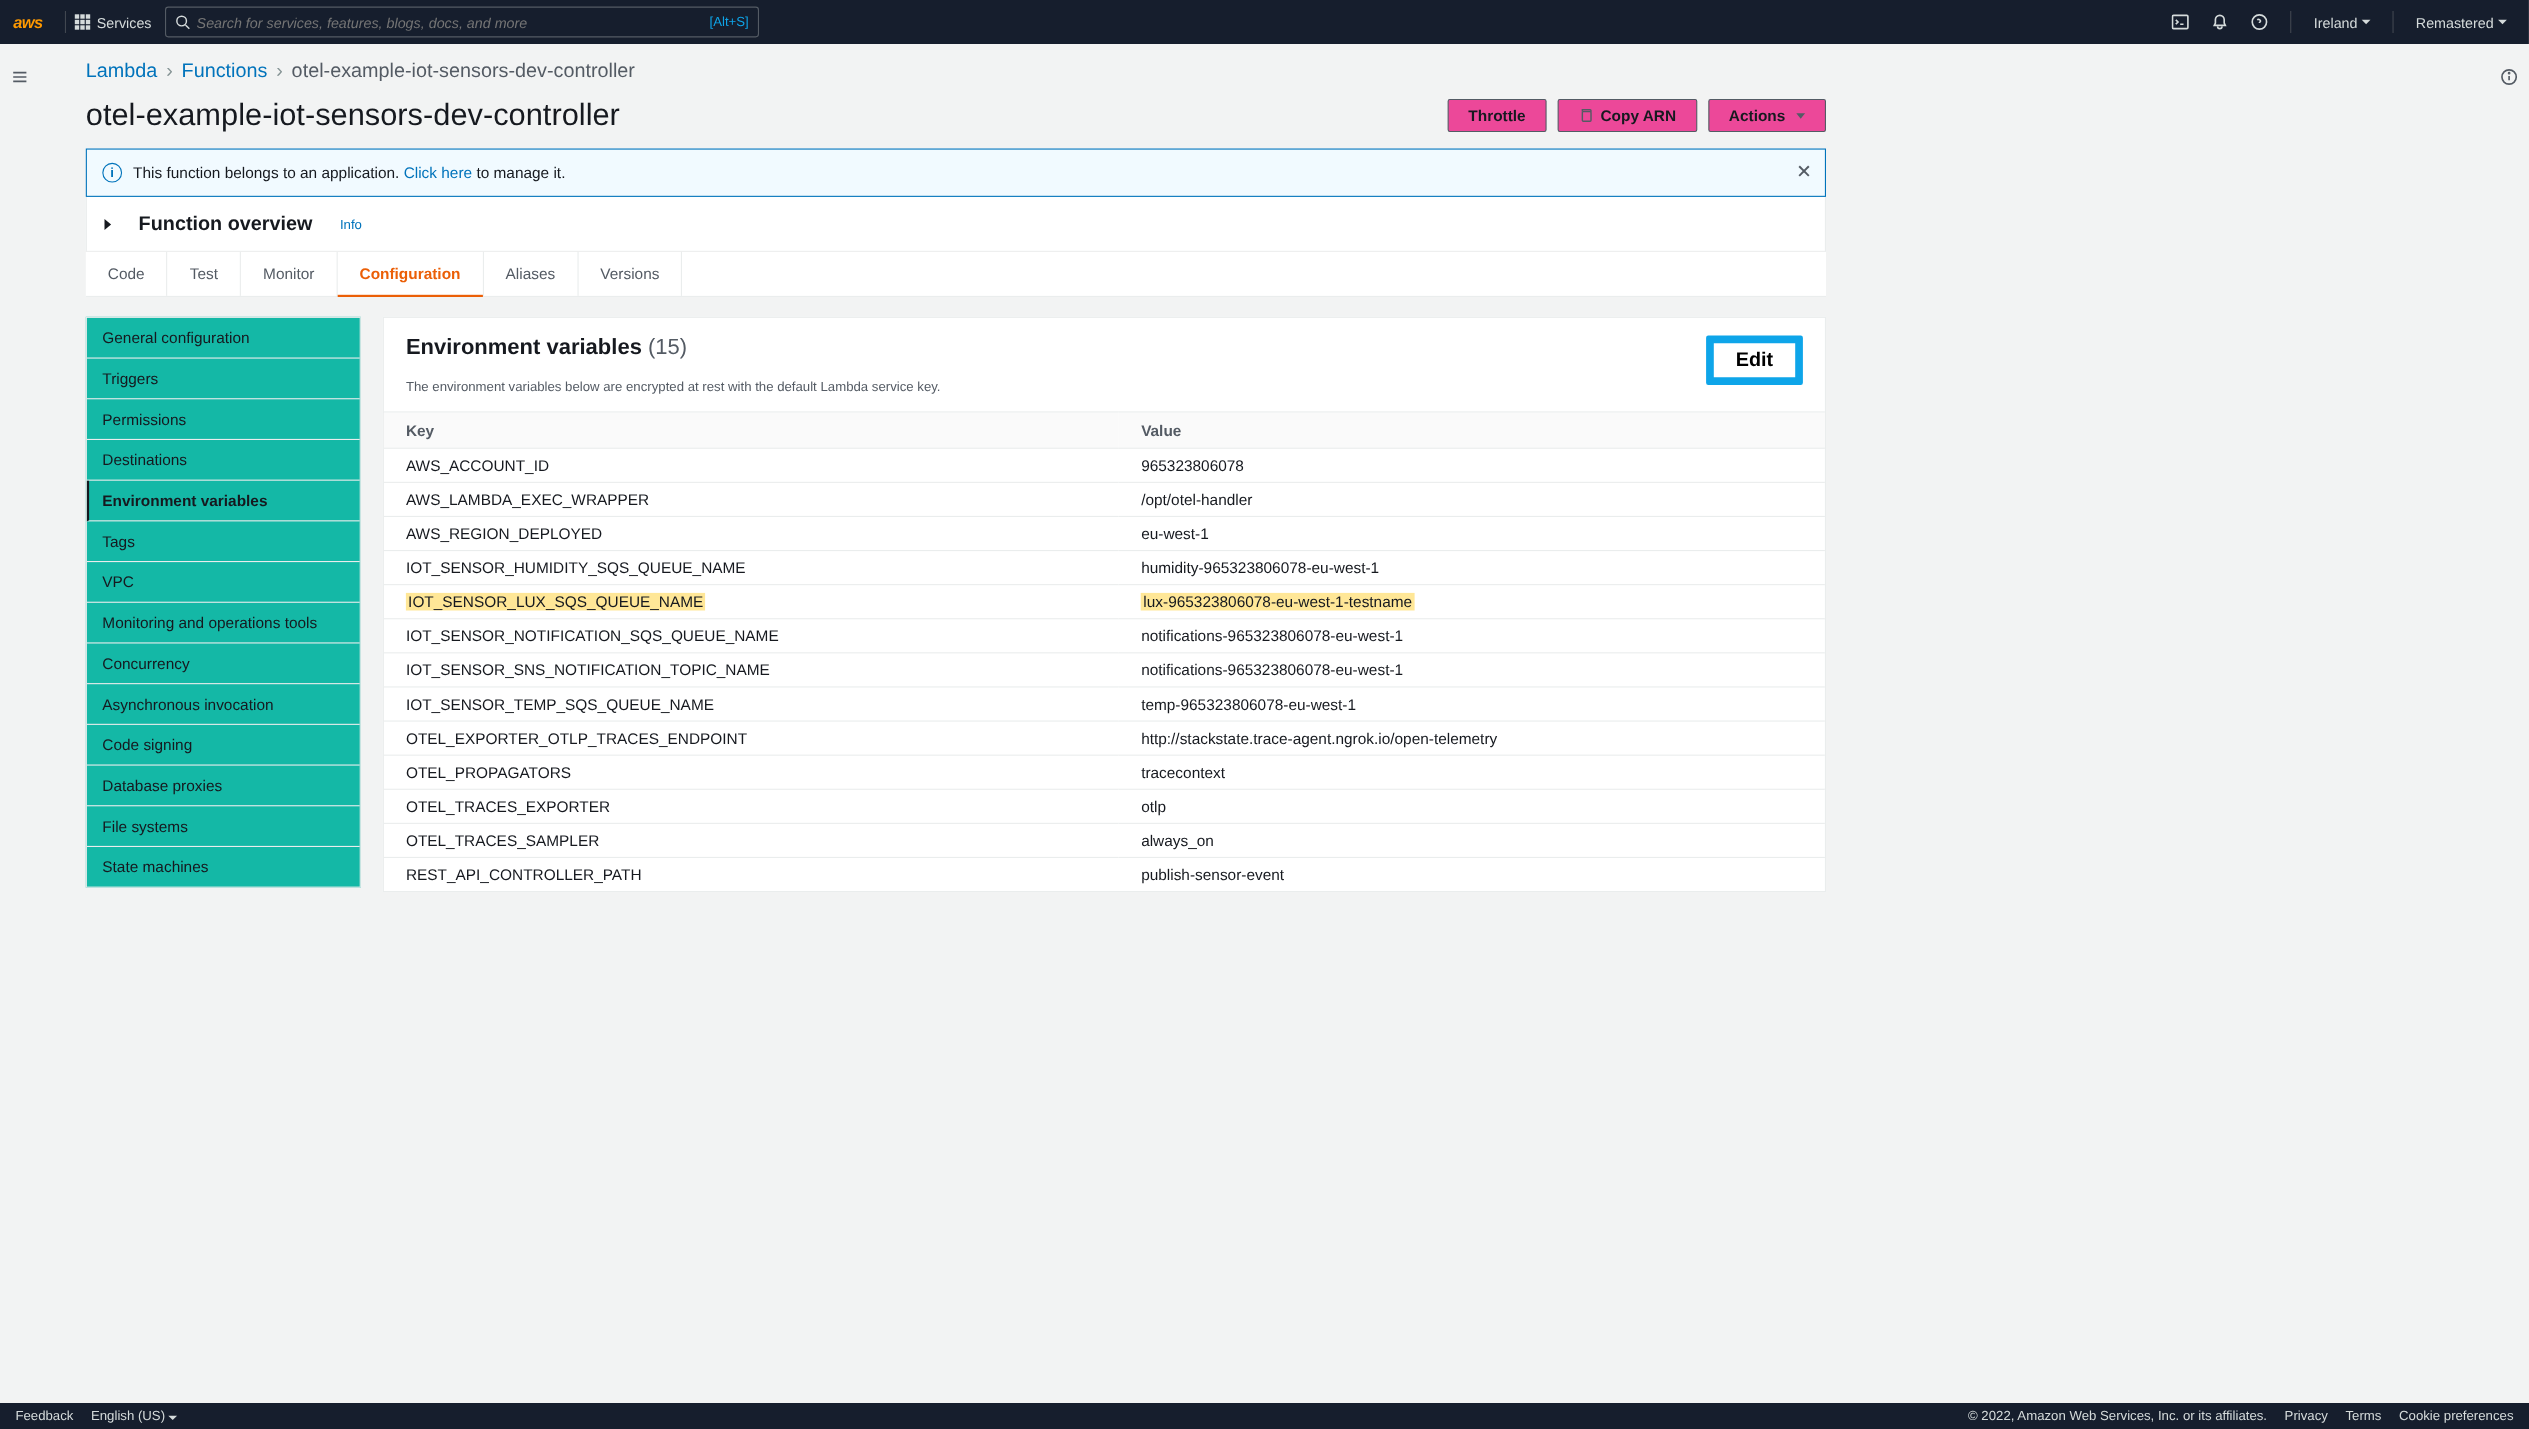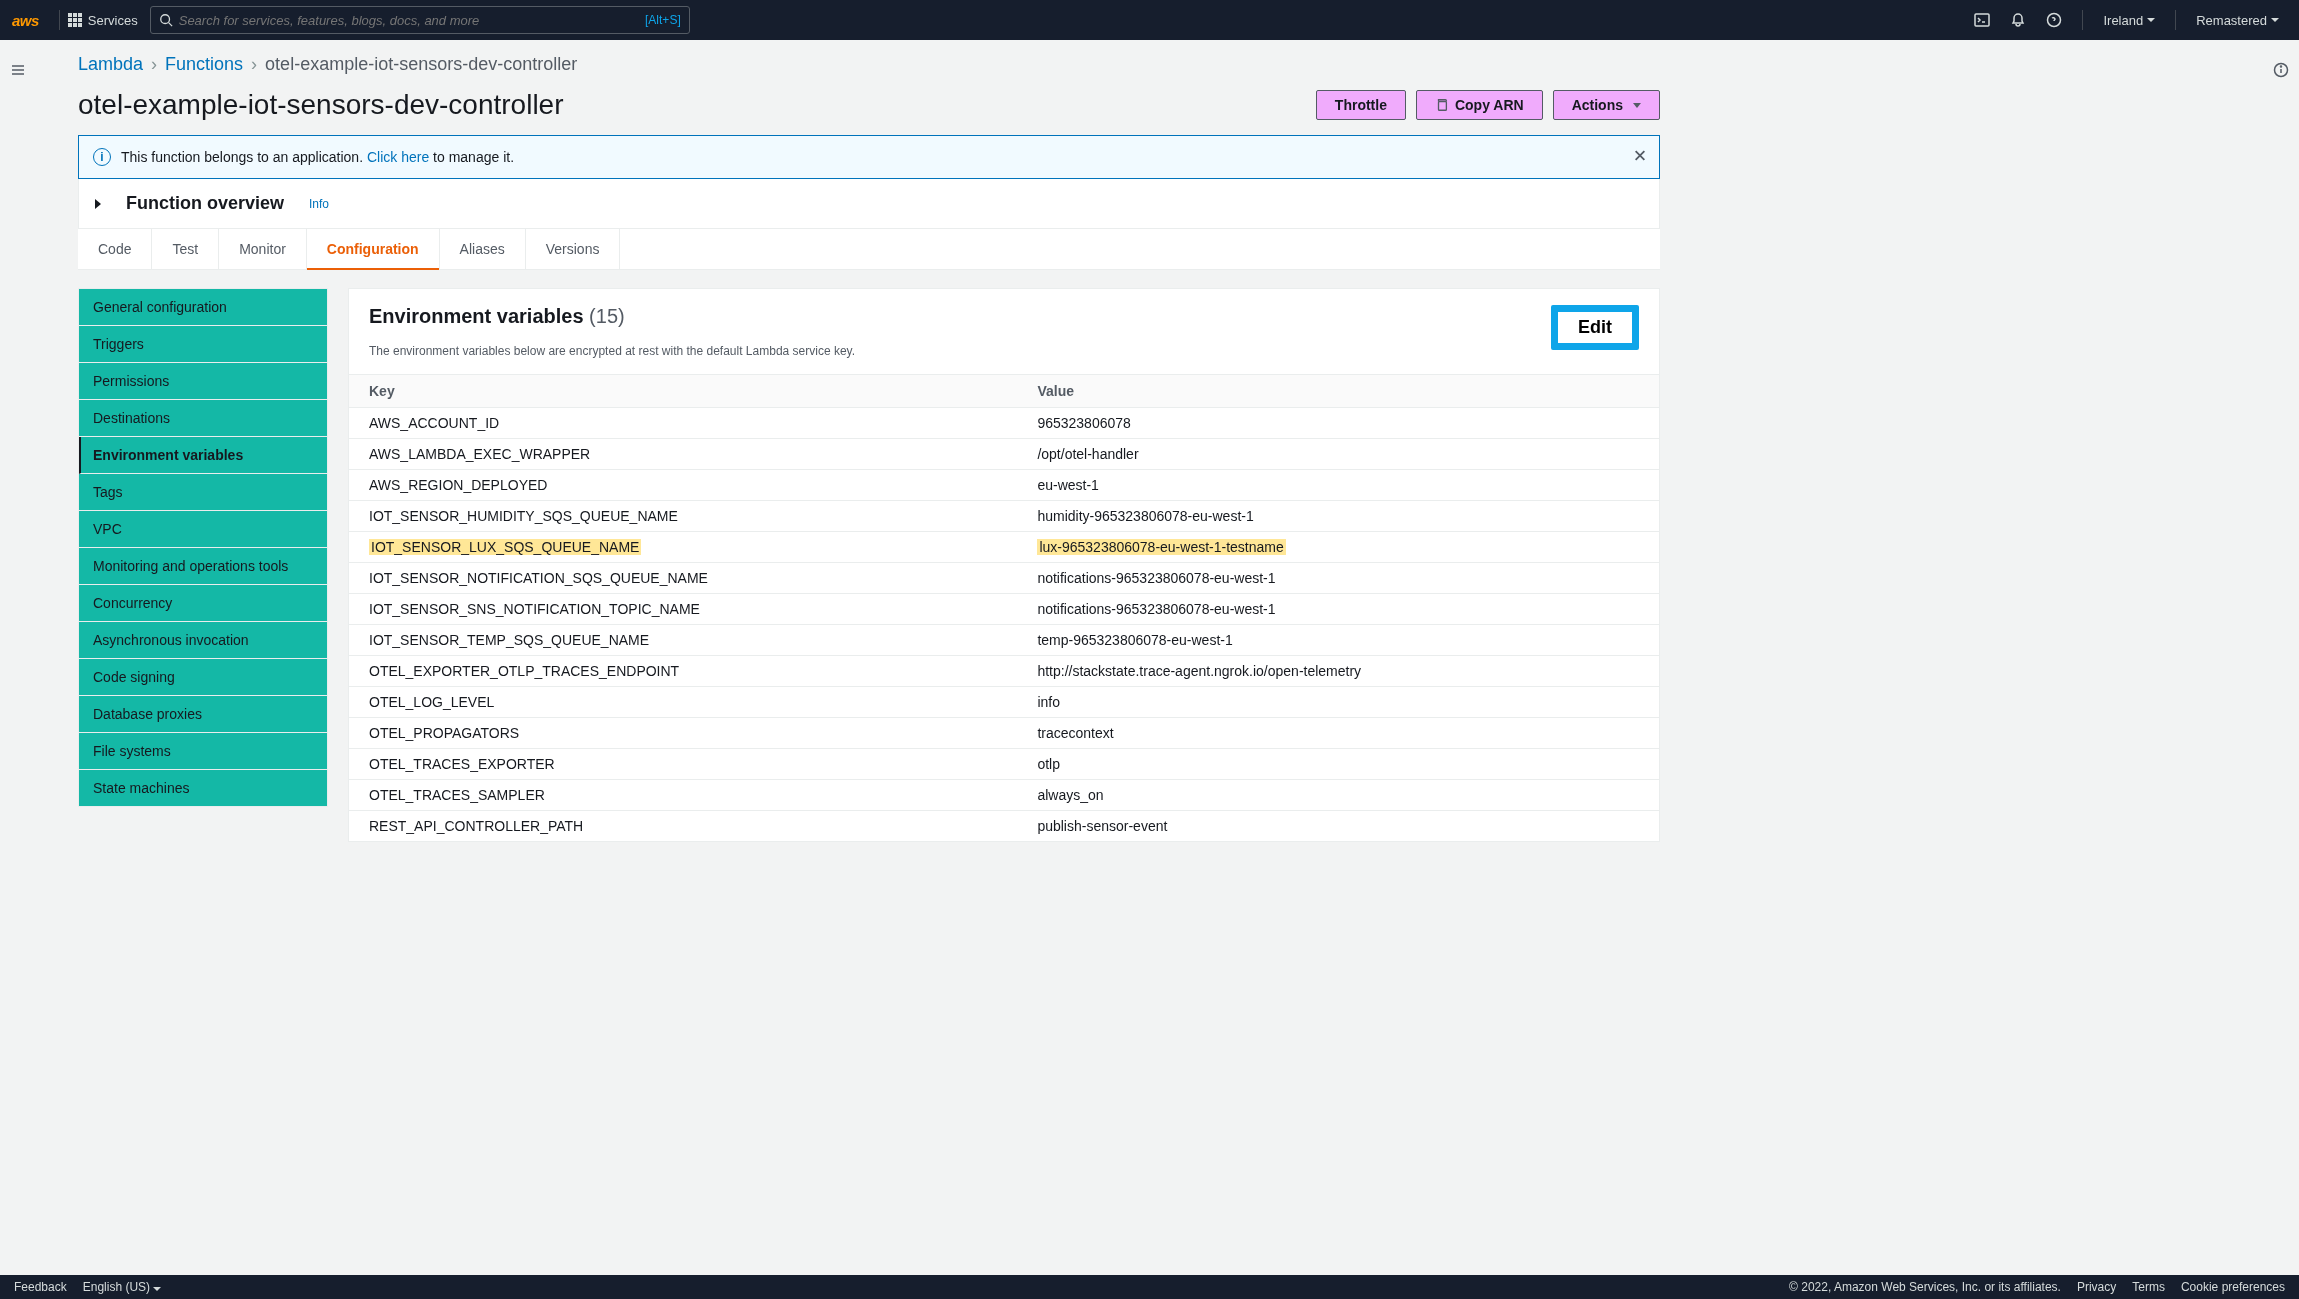--- a/index.html
+++ b/index.html
@@ -30,21 +30,21 @@
     
     .main { margin: 0 60px 0 60px; padding-top: 14px; max-width: 1600px; }
     .breadcrumb { display: flex; align-items: center; gap: 8px; font-size: 18px; margin-bottom: 14px; margin-left: 18px;}
     .breadcrumb a { color: #0073bb; text-decoration: none; }
     .breadcrumb .sep { color: #879596; }
     .breadcrumb .current { color: #545b64; }
 
     .title-row { display: flex; align-items: center; justify-content: space-between; margin-bottom: 14px; margin-left: 18px; }
     .title-row h1 { font-size: 28px; font-weight: 400; color: #16191f; }
     .title-actions { display: flex; gap: 10px; }
-    .btn { border: 1px solid #545b64; background: #f0abfc; padding: 6px 18px; border-radius: 2px; font-size: 14px; color: #16191f; cursor: pointer; font-weight: 700; display: flex; align-items: center; gap: 6px; }
+    .btn { border: 1px solid #545b64; background: #ec4899; padding: 6px 18px; border-radius: 2px; font-size: 14px; color: #16191f; cursor: pointer; font-weight: 700; display: flex; align-items: center; gap: 6px; }
     .btn svg { width: 14px; height: 14px; fill: none; stroke: #545b64; stroke-width: 1.5; }
     .btn .caret { width: 0; height: 0; border-left: 4px solid transparent; border-right: 4px solid transparent; border-top: 5px solid #545b64; margin-left: 4px; }
 
     .info-banner { border: 1px solid #0073bb; background: #f1faff; padding: 12px 14px; display: flex; align-items: center; gap: 10px; margin-bottom: 0; margin-left: 18px; position: relative; }
     .info-banner .info-icon { width: 18px; height: 18px; border: 1.5px solid #0073bb; border-radius: 50%; display: flex; align-items: center; justify-content: center; color: #0073bb; font-size: 12px; font-weight: bold; flex-shrink: 0;}
     .info-banner .text { font-size: 14px; color: #16191f; }
     .info-banner .text a { color: #0073bb; text-decoration: none; }
     .info-banner .close { position: absolute; right: 12px; top: 50%; transform: translateY(-50%); cursor: pointer; }
     .info-banner .close svg { width: 14px; height: 14px; stroke: #545b64; stroke-width: 2; fill: none; }
 
@@ -281,24 +281,20 @@
             </tr>
             <tr>
               <td>IOT_SENSOR_TEMP_SQS_QUEUE_NAME</td>
               <td>temp-965323806078-eu-west-1</td>
             </tr>
             <tr>
               <td>OTEL_EXPORTER_OTLP_TRACES_ENDPOINT</td>
               <td>http://stackstate.trace-agent.ngrok.io/open-telemetry</td>
             </tr>
             <tr>
-              <td>OTEL_LOG_LEVEL</td>
-              <td>info</td>
-            </tr>
-            <tr>
               <td>OTEL_PROPAGATORS</td>
               <td>tracecontext</td>
             </tr>
             <tr>
               <td>OTEL_TRACES_EXPORTER</td>
               <td>otlp</td>
             </tr>
             <tr>
               <td>OTEL_TRACES_SAMPLER</td>
               <td>always_on</td>

